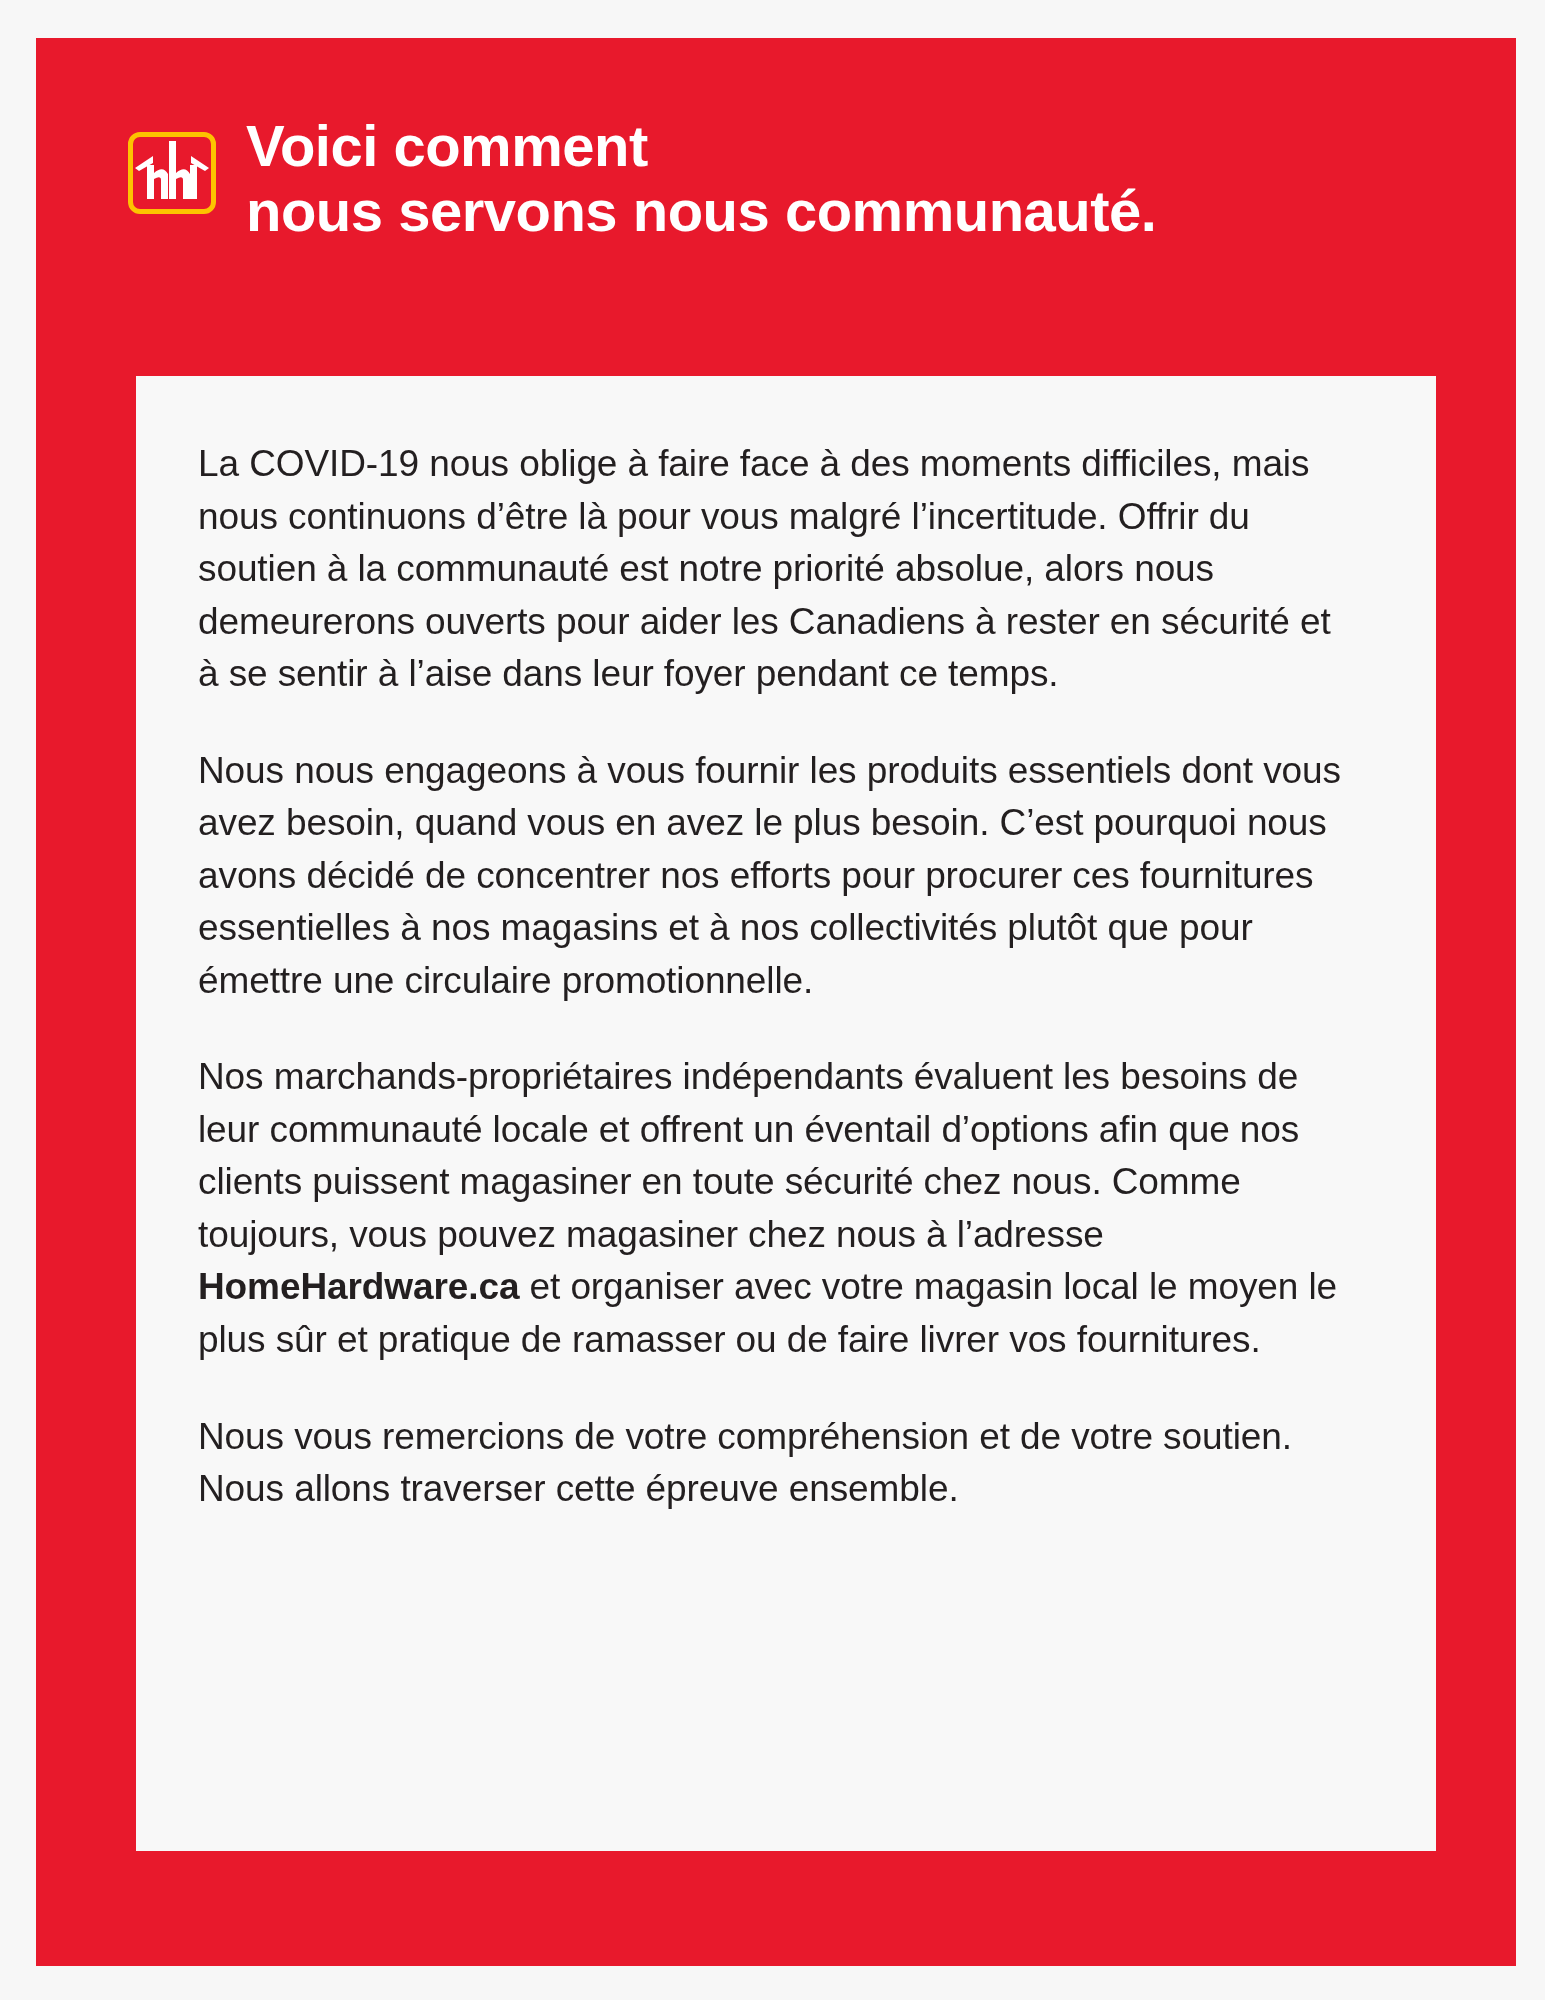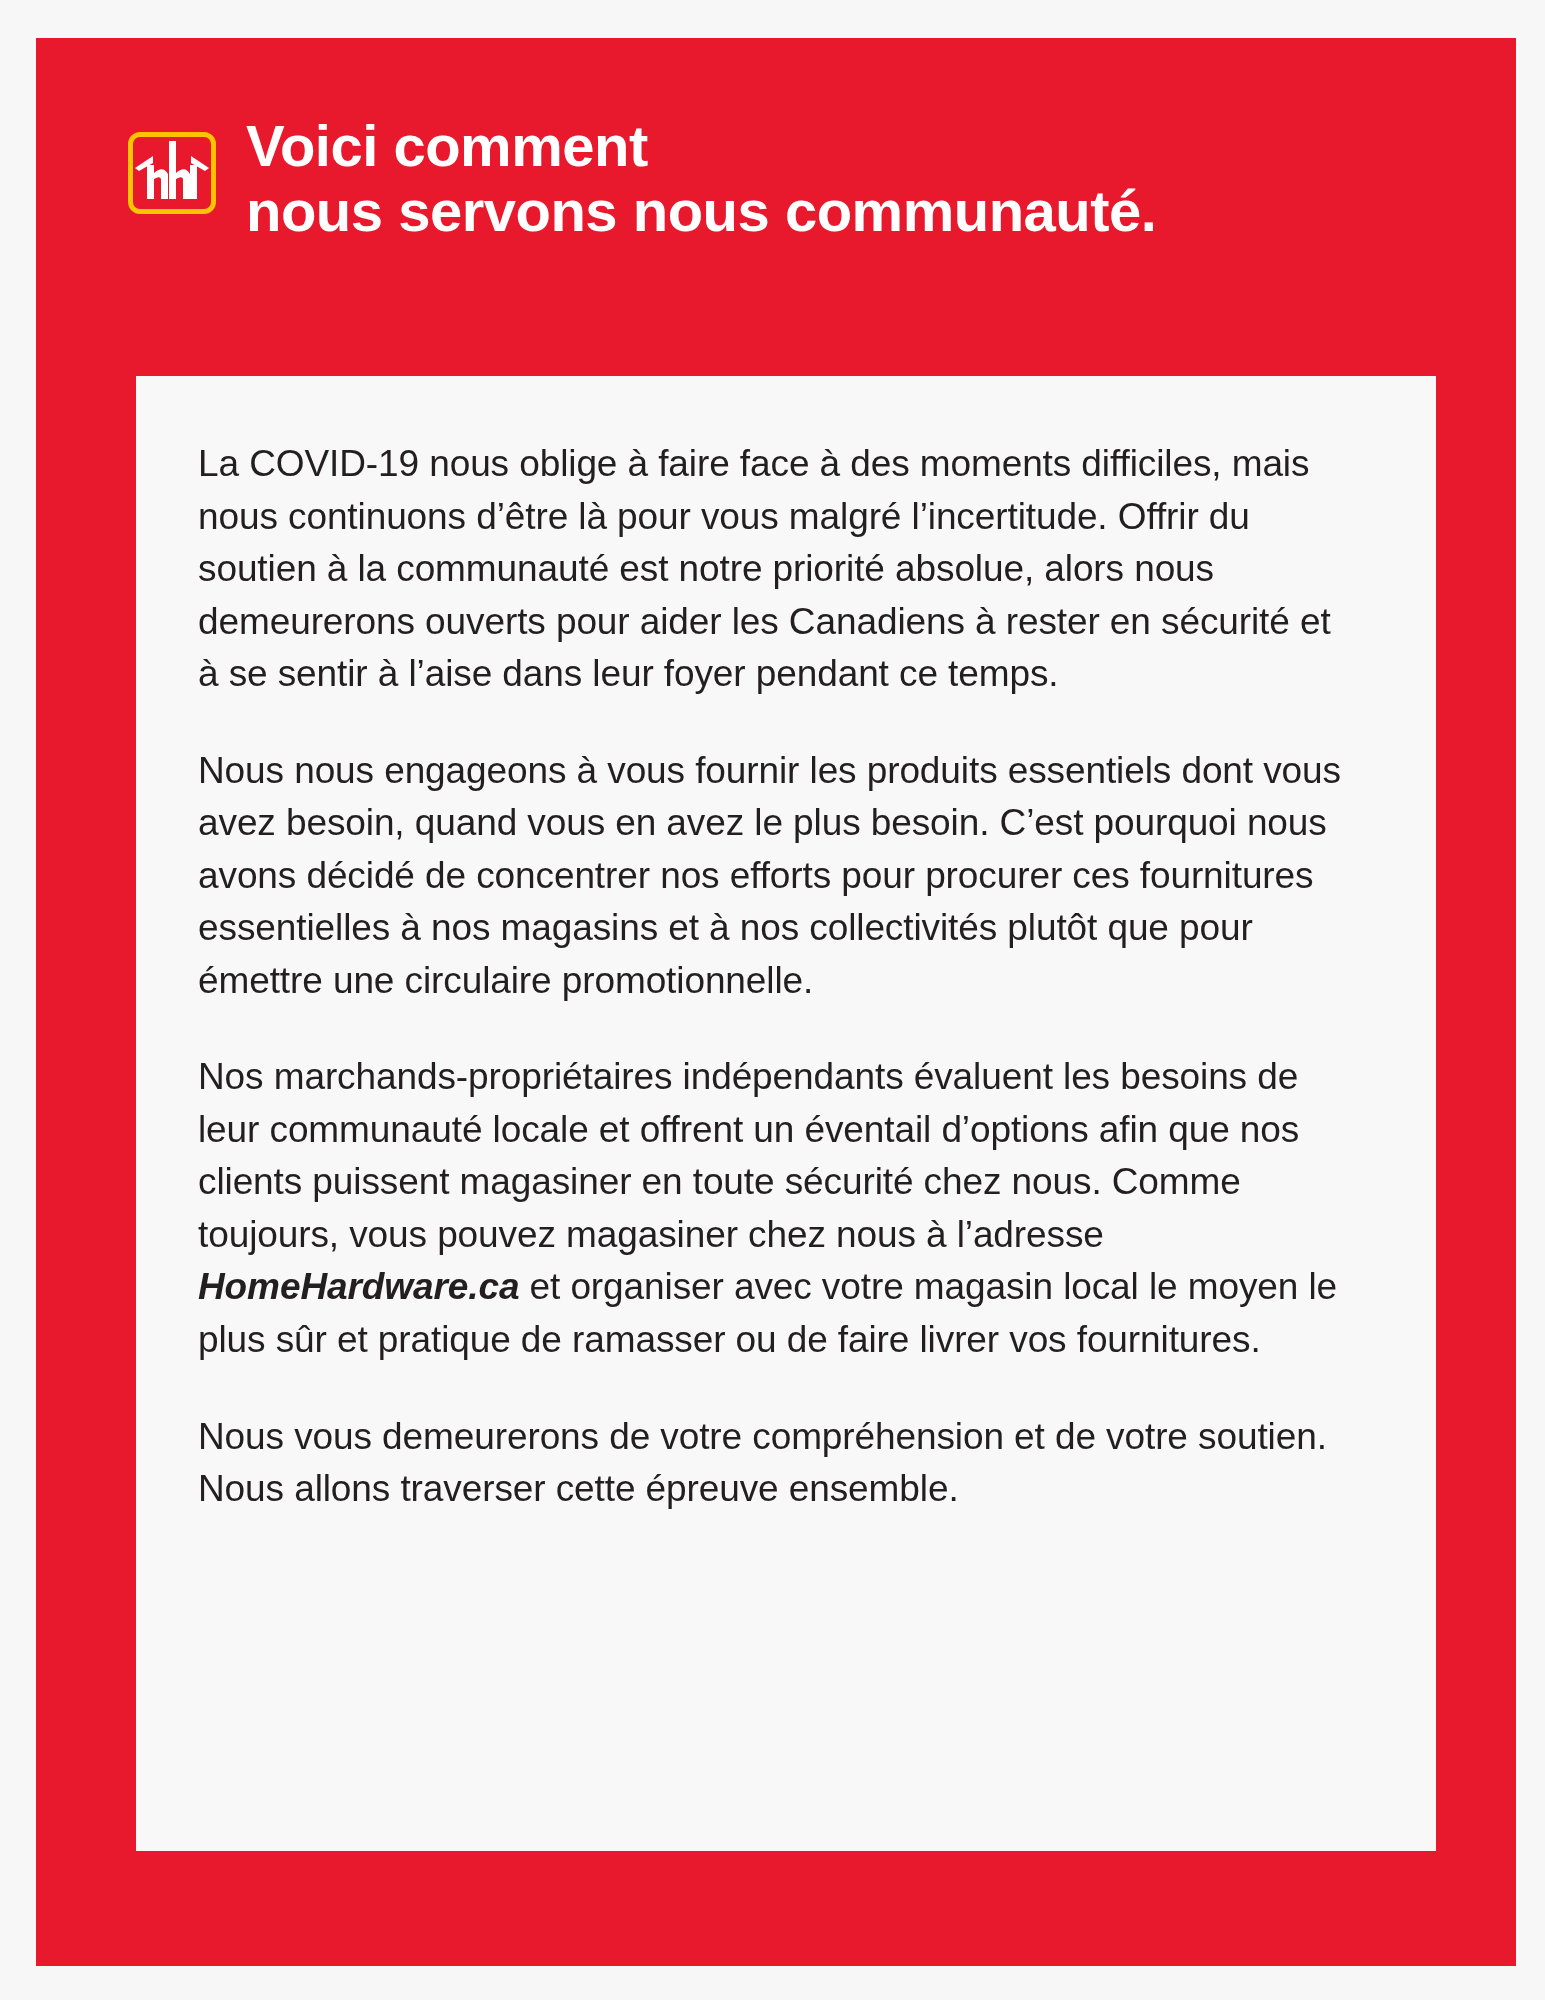--- a/index.html
+++ b/index.html
@@ -89,21 +89,20 @@
     font-family: "Liberation Sans", sans-serif;
     font-size: 37px;
     line-height: 1.42;
     letter-spacing: -0.1px;
     font-weight: 400;
   }
   .card p:last-child { margin-bottom: 0; }
 
   .card b, .card strong {
     font-weight: bold;
-    font-style: italic;
   }
 </style>
 </head>
 <body>
 
 <div class="page">
 
   <div class="poster">
 
     <div class="header">
@@ -135,19 +134,19 @@
     </div>
 
     <div class="card">
 
       <p>La COVID-19 nous oblige à faire face à des moments difficiles, mais nous continuons d’être là pour vous malgré l’incertitude. Offrir du soutien à la communauté est notre priorité absolue, alors nous demeurerons ouverts pour aider les Canadiens à rester en sécurité et à se sentir à l’aise dans leur foyer pendant ce temps.</p>
 
       <p>Nous nous engageons à vous fournir les produits essentiels dont vous avez besoin, quand vous en avez le plus besoin. C’est pourquoi nous avons décidé de concentrer nos efforts pour procurer ces fournitures essentielles à nos magasins et à nos collectivités plutôt que pour émettre une circulaire promotionnelle.</p>
 
       <p><span>Nos marchands-propriétaires indépendants évaluent les besoins de leur communauté locale et offrent un éventail d’options afin que nos clients puissent magasiner en toute sécurité chez nous. Comme toujours, vous pouvez magasiner chez nous à l’adresse </span><b>HomeHardware.ca</b><span> et organiser avec votre magasin local le moyen le plus sûr et pratique de ramasser ou de faire livrer vos fournitures.</span></p>
 
-      <p>Nous vous demeurerons de votre compréhension et de votre soutien. Nous allons traverser cette épreuve ensemble.</p>
+      <p>Nous vous remercions de votre compréhension et de votre soutien. Nous allons traverser cette épreuve ensemble.</p>
 
     </div>
 
   </div>
 
 </div>
 
 </body></html>

